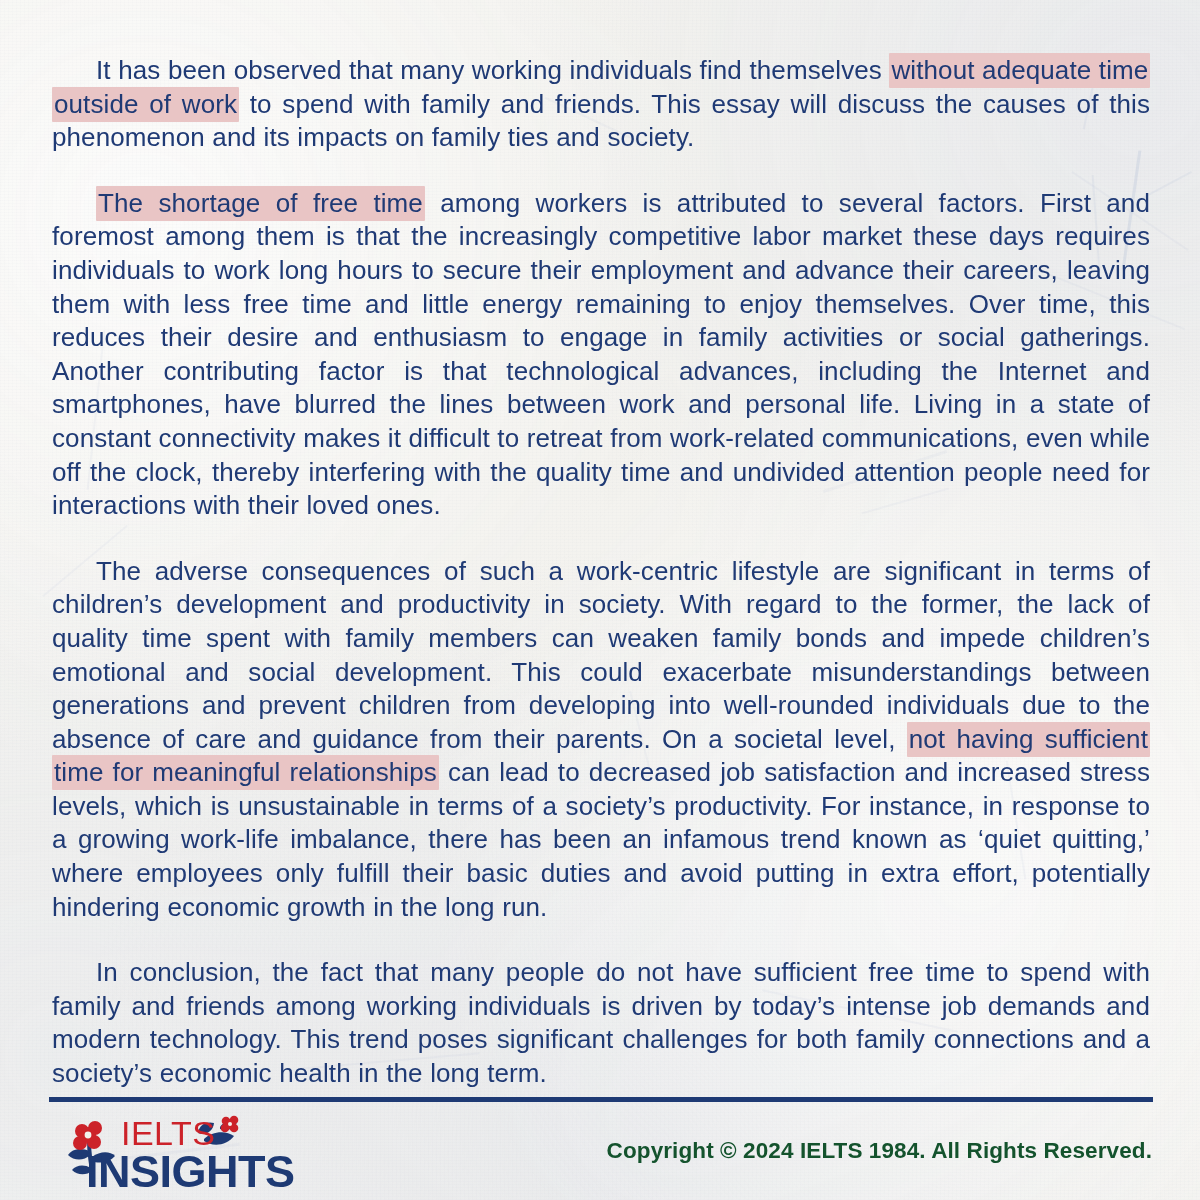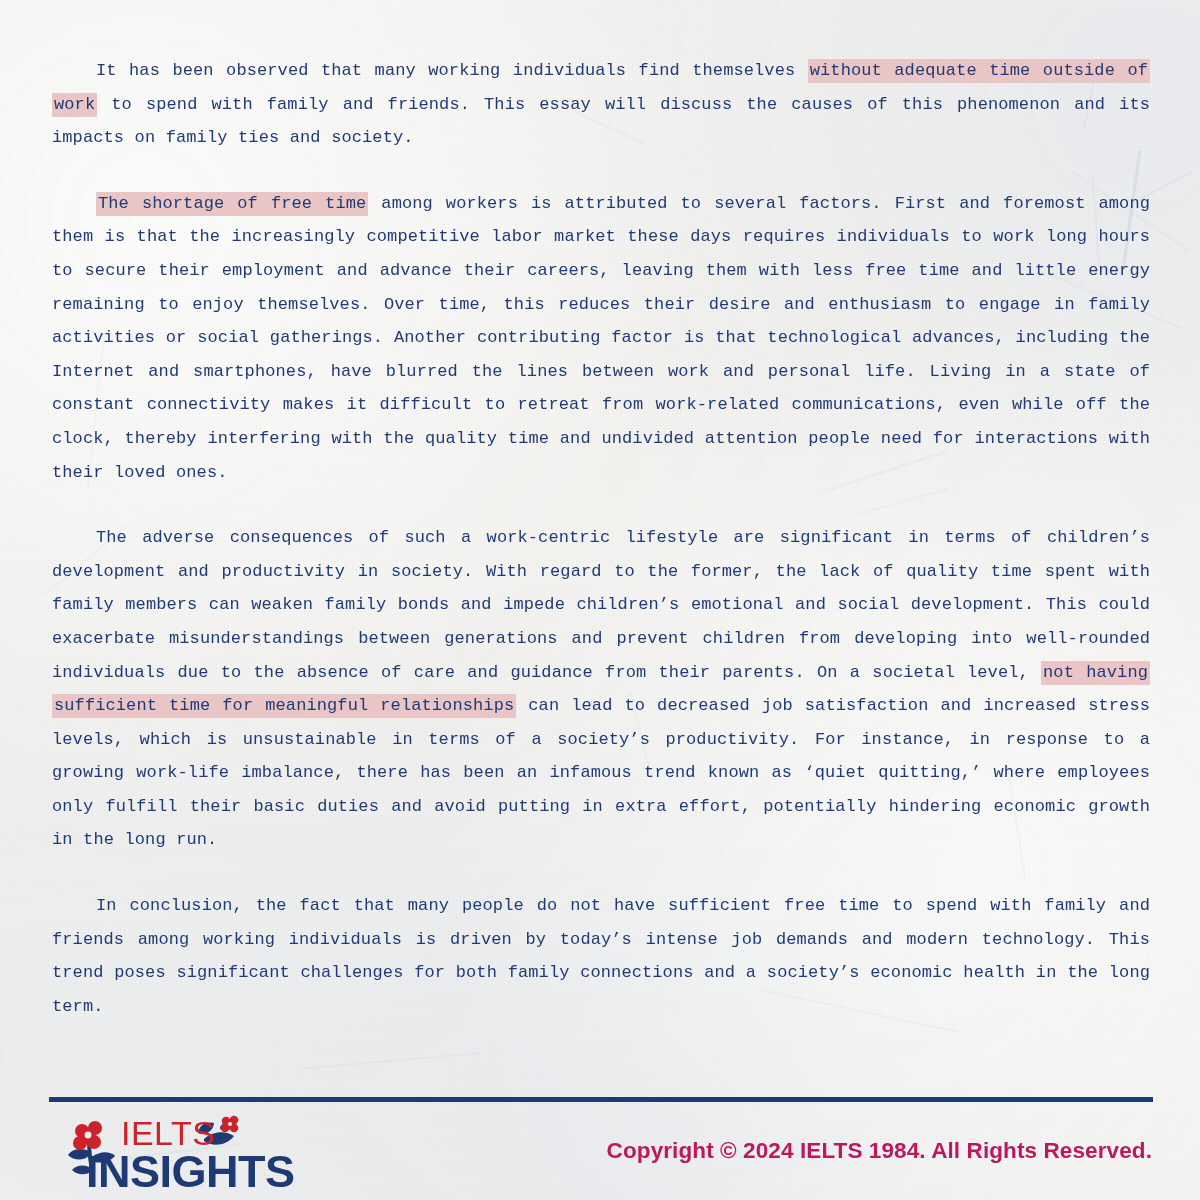--- a/index.html
+++ b/index.html
@@ -53,28 +53,27 @@
 
   
   #essay {
     position: absolute;
     left: 52px;
     top: 54px;
     width: 1100px;
   }
   .para {
     color: #1f3a75;
-    font-size: 17px;
+    font-size: 26px;
     line-height: 33.6px;
     text-align: justify;
     text-justify: inter-word;
     margin: 0 2px 32px 0;
     letter-spacing: 0.1px;
     word-spacing: 0.2px;
-    font-family: Liberation Mono, monospace;
   }
   .para.last { margin-bottom: 0; }
   .para .indent { display: inline-block; width: 44px; }
   .hl {
     background-color: #e9c5c5;
     padding: 2px 2px 3px 2px;
     box-decoration-break: clone;
     -webkit-box-decoration-break: clone;
     border-radius: 1px;
   }
@@ -100,21 +99,21 @@
     left: 12px;
     top: 0;
     width: 280px;
     height: 82px;
   }
   #logo svg { display: block; }
   #copyright {
     position: absolute;
     right: 0;
     top: 25px;
-    color: #be185d;
+    color: #14532d;
     font-size: 22.5px;
     font-weight: bold;
     letter-spacing: 0.1px;
     white-space: nowrap;
   }
 </style>
 </head>
 <body>
 
 <div id="page">

